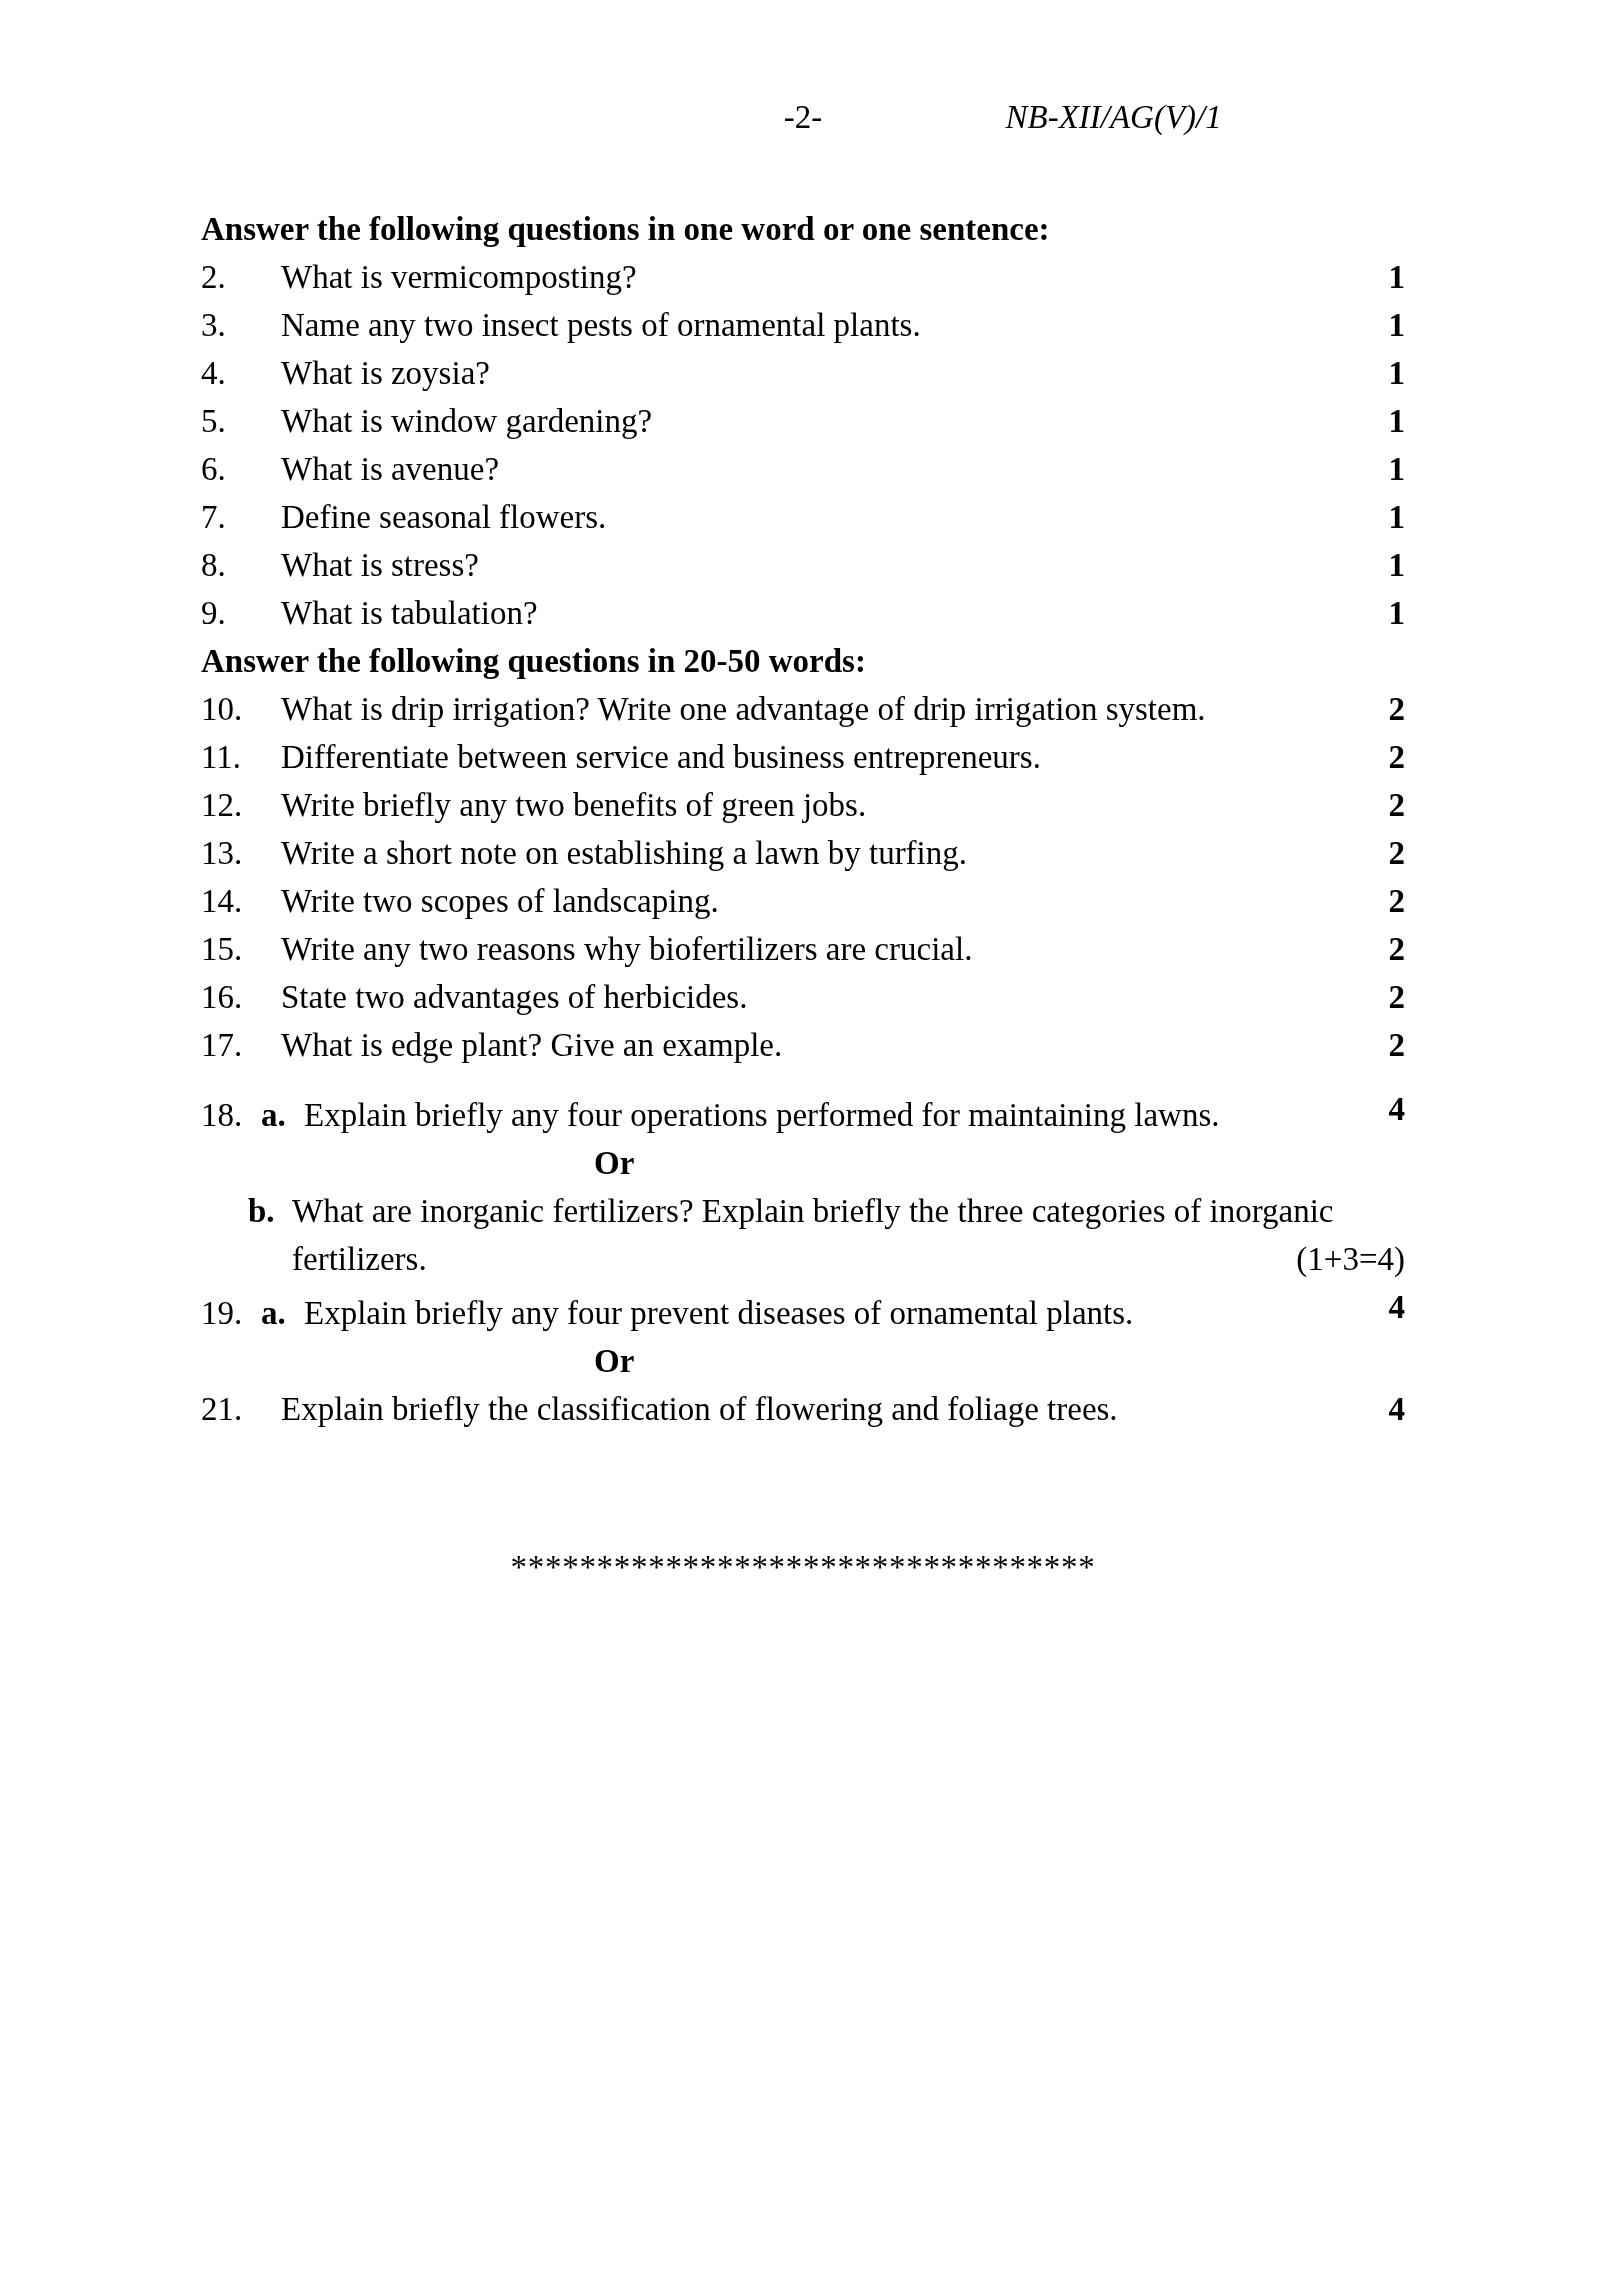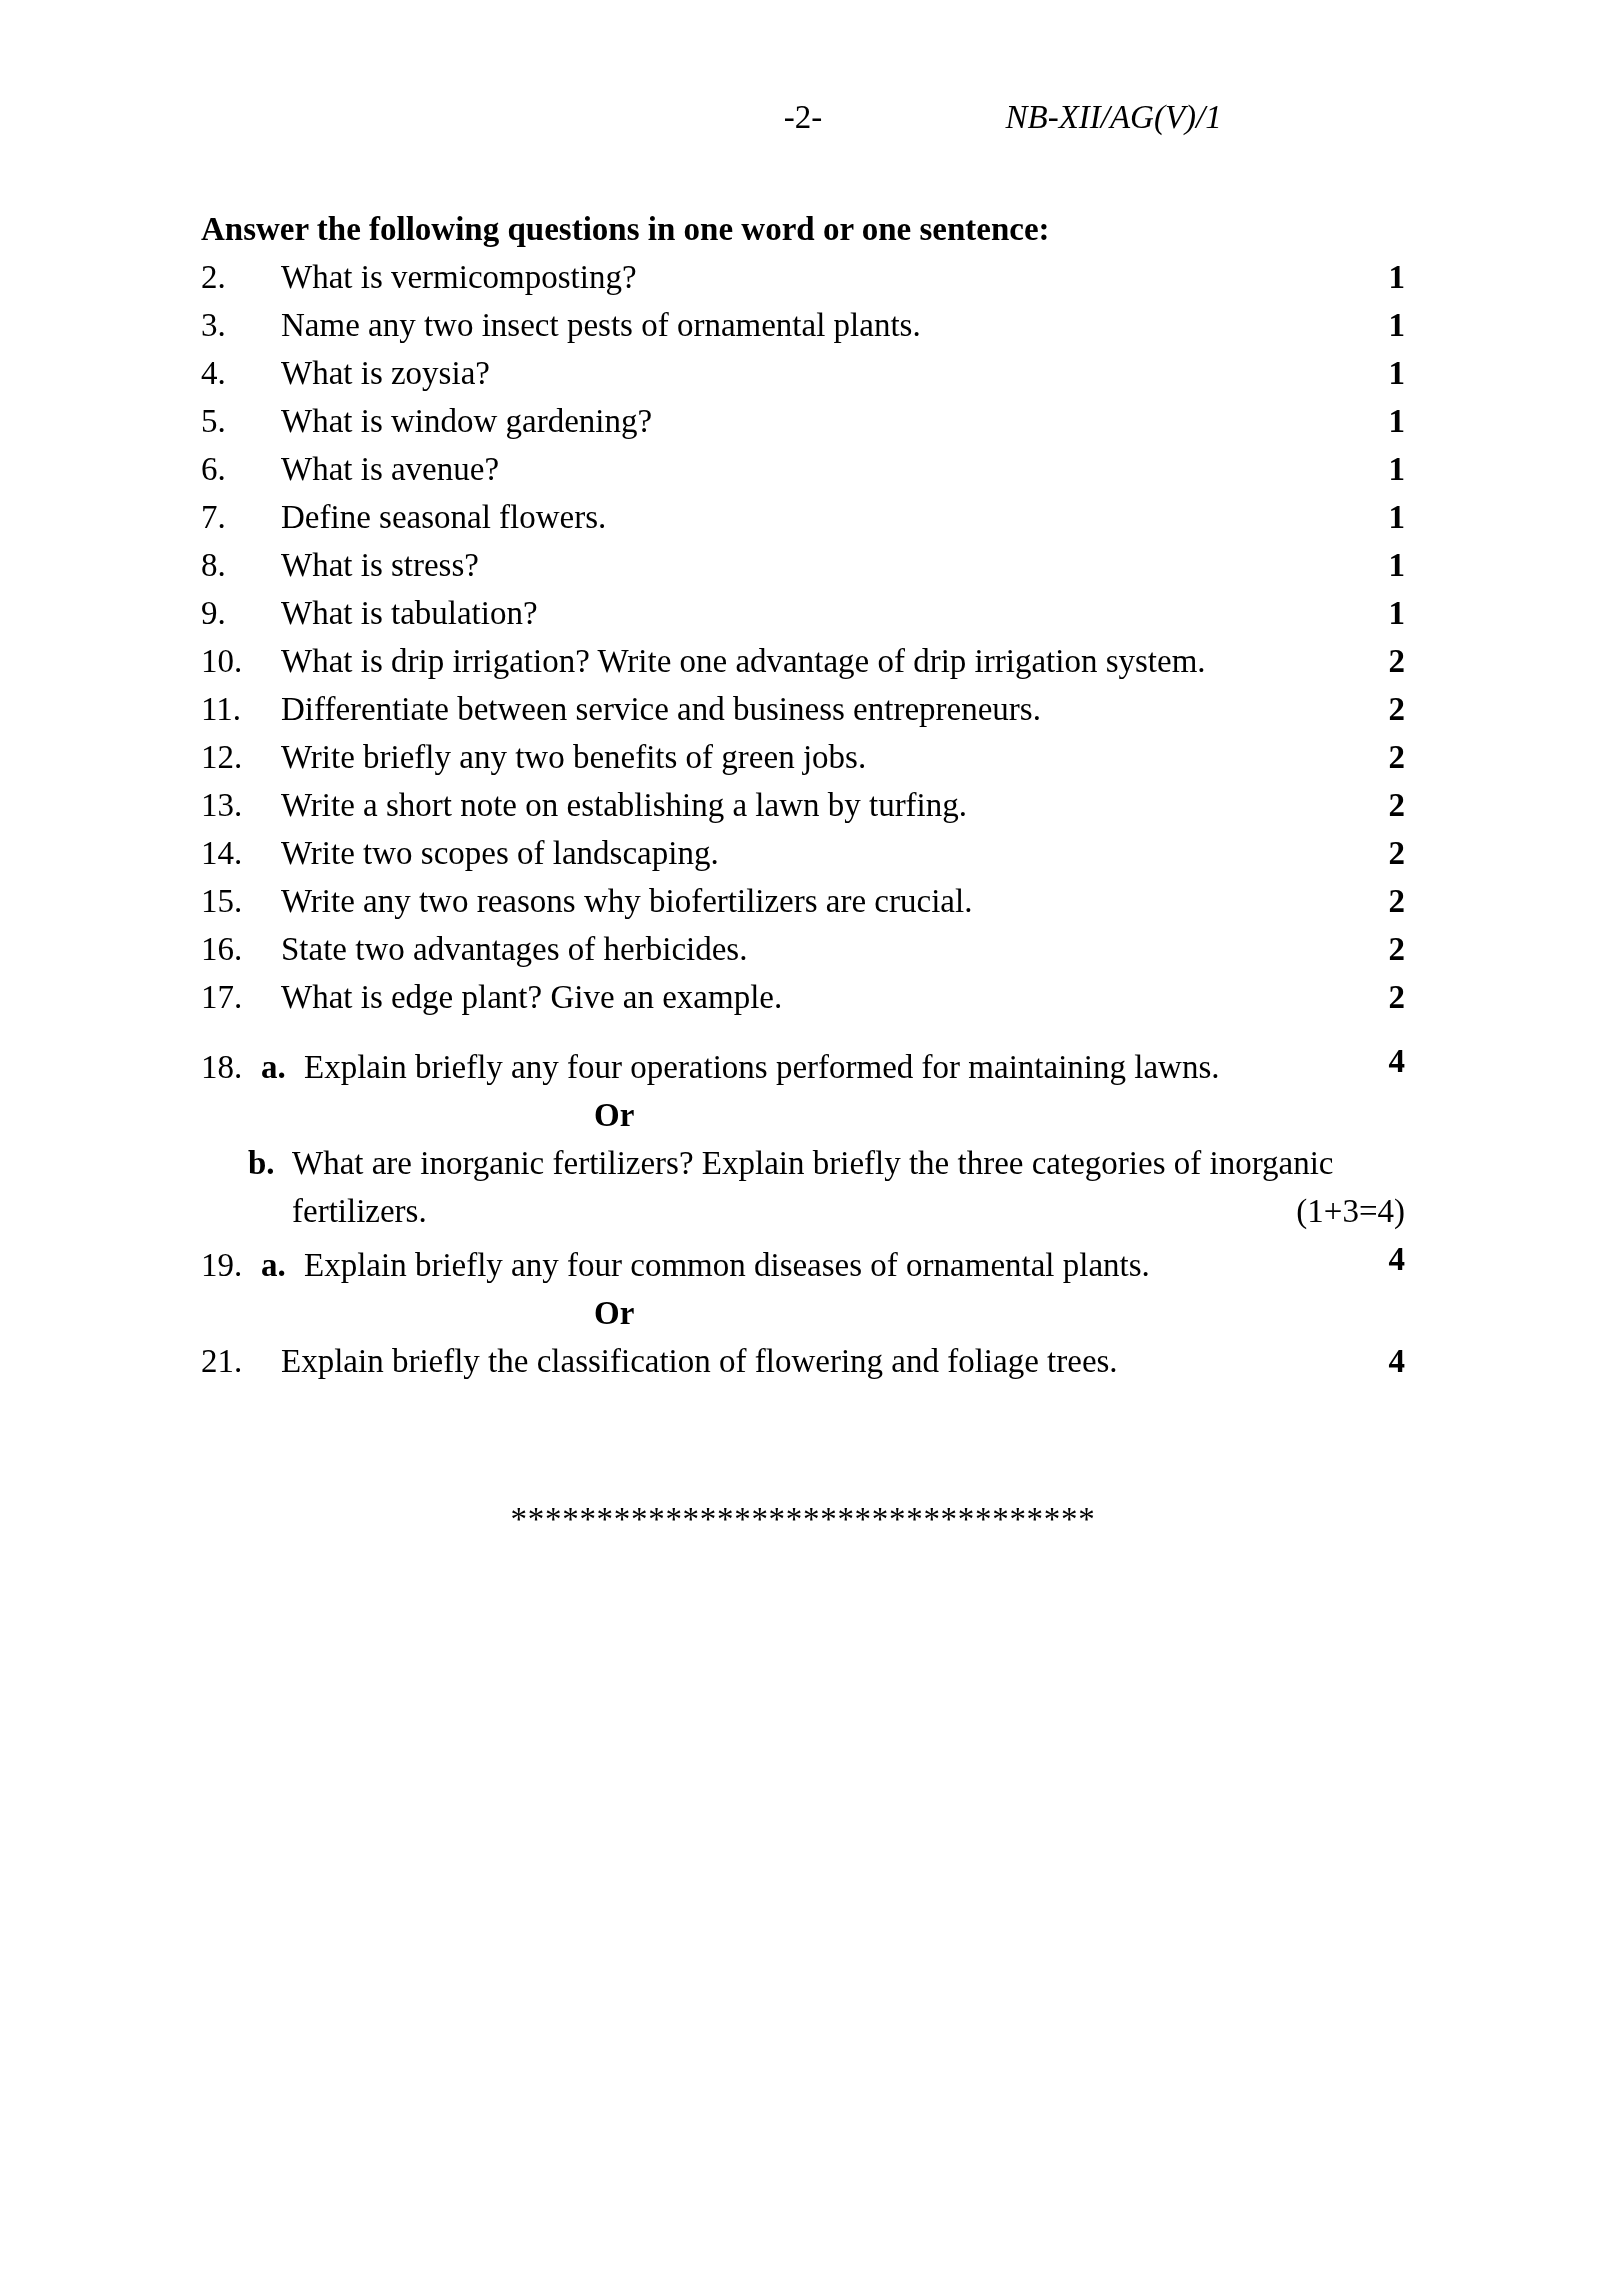--- a/index.html
+++ b/index.html
@@ -85,20 +85,21 @@
       <span class="q-no">8.</span><span class="q-text">What is stress?</span>
       <span class="q-marks">1</span>
     </div>
     <div class="q-row">
       <span class="q-no">9.</span><span class="q-text">What is tabulation?</span>
       <span class="q-marks">1</span>
     </div>
   </div>
 
   <div>
+    <div class="sec-heading">Answer the following questions in 20-50 words:</div>
 
     <div class="q-row">
       <span class="q-no">10.</span><span class="q-text">What is drip irrigation? Write one advantage of drip irrigation system.</span>
       <span class="q-marks">2</span>
     </div>
     <div class="q-row">
       <span class="q-no">11.</span><span class="q-text">Differentiate between service and business entrepreneurs.</span>
       <span class="q-marks">2</span>
     </div>
     <div class="q-row">
@@ -134,21 +135,21 @@
       <span class="q-marks">4</span>
     </div>
     <div class="or-row">Or</div>
     <div class="qb-row qb-flex">
       <span class="qb-label">b.</span>
       <span class="qb-text">What are inorganic fertilizers? Explain briefly the three categories of inorganic fertilizers.</span>
       <span class="qb-marks">(1+3=4)</span>
     </div>
 
     <div class="q-row">
-      <span class="qa-no">19.</span><span class="qa-label">a.</span><span class="q-text">Explain briefly any four common diseases of ornamental plants.</span>
+      <span class="qa-no">19.</span><span class="qa-label">a.</span><span class="q-text">Explain briefly any four prevent diseases of ornamental plants.</span>
       <span class="q-marks">4</span>
     </div>
     <div class="or-row">Or</div>
 
     <div class="q-row">
       <span class="q-no">21.</span><span class="q-text">Explain briefly the classification of flowering and foliage trees.</span>
       <span class="q-marks">4</span>
     </div>
   </div>
 

